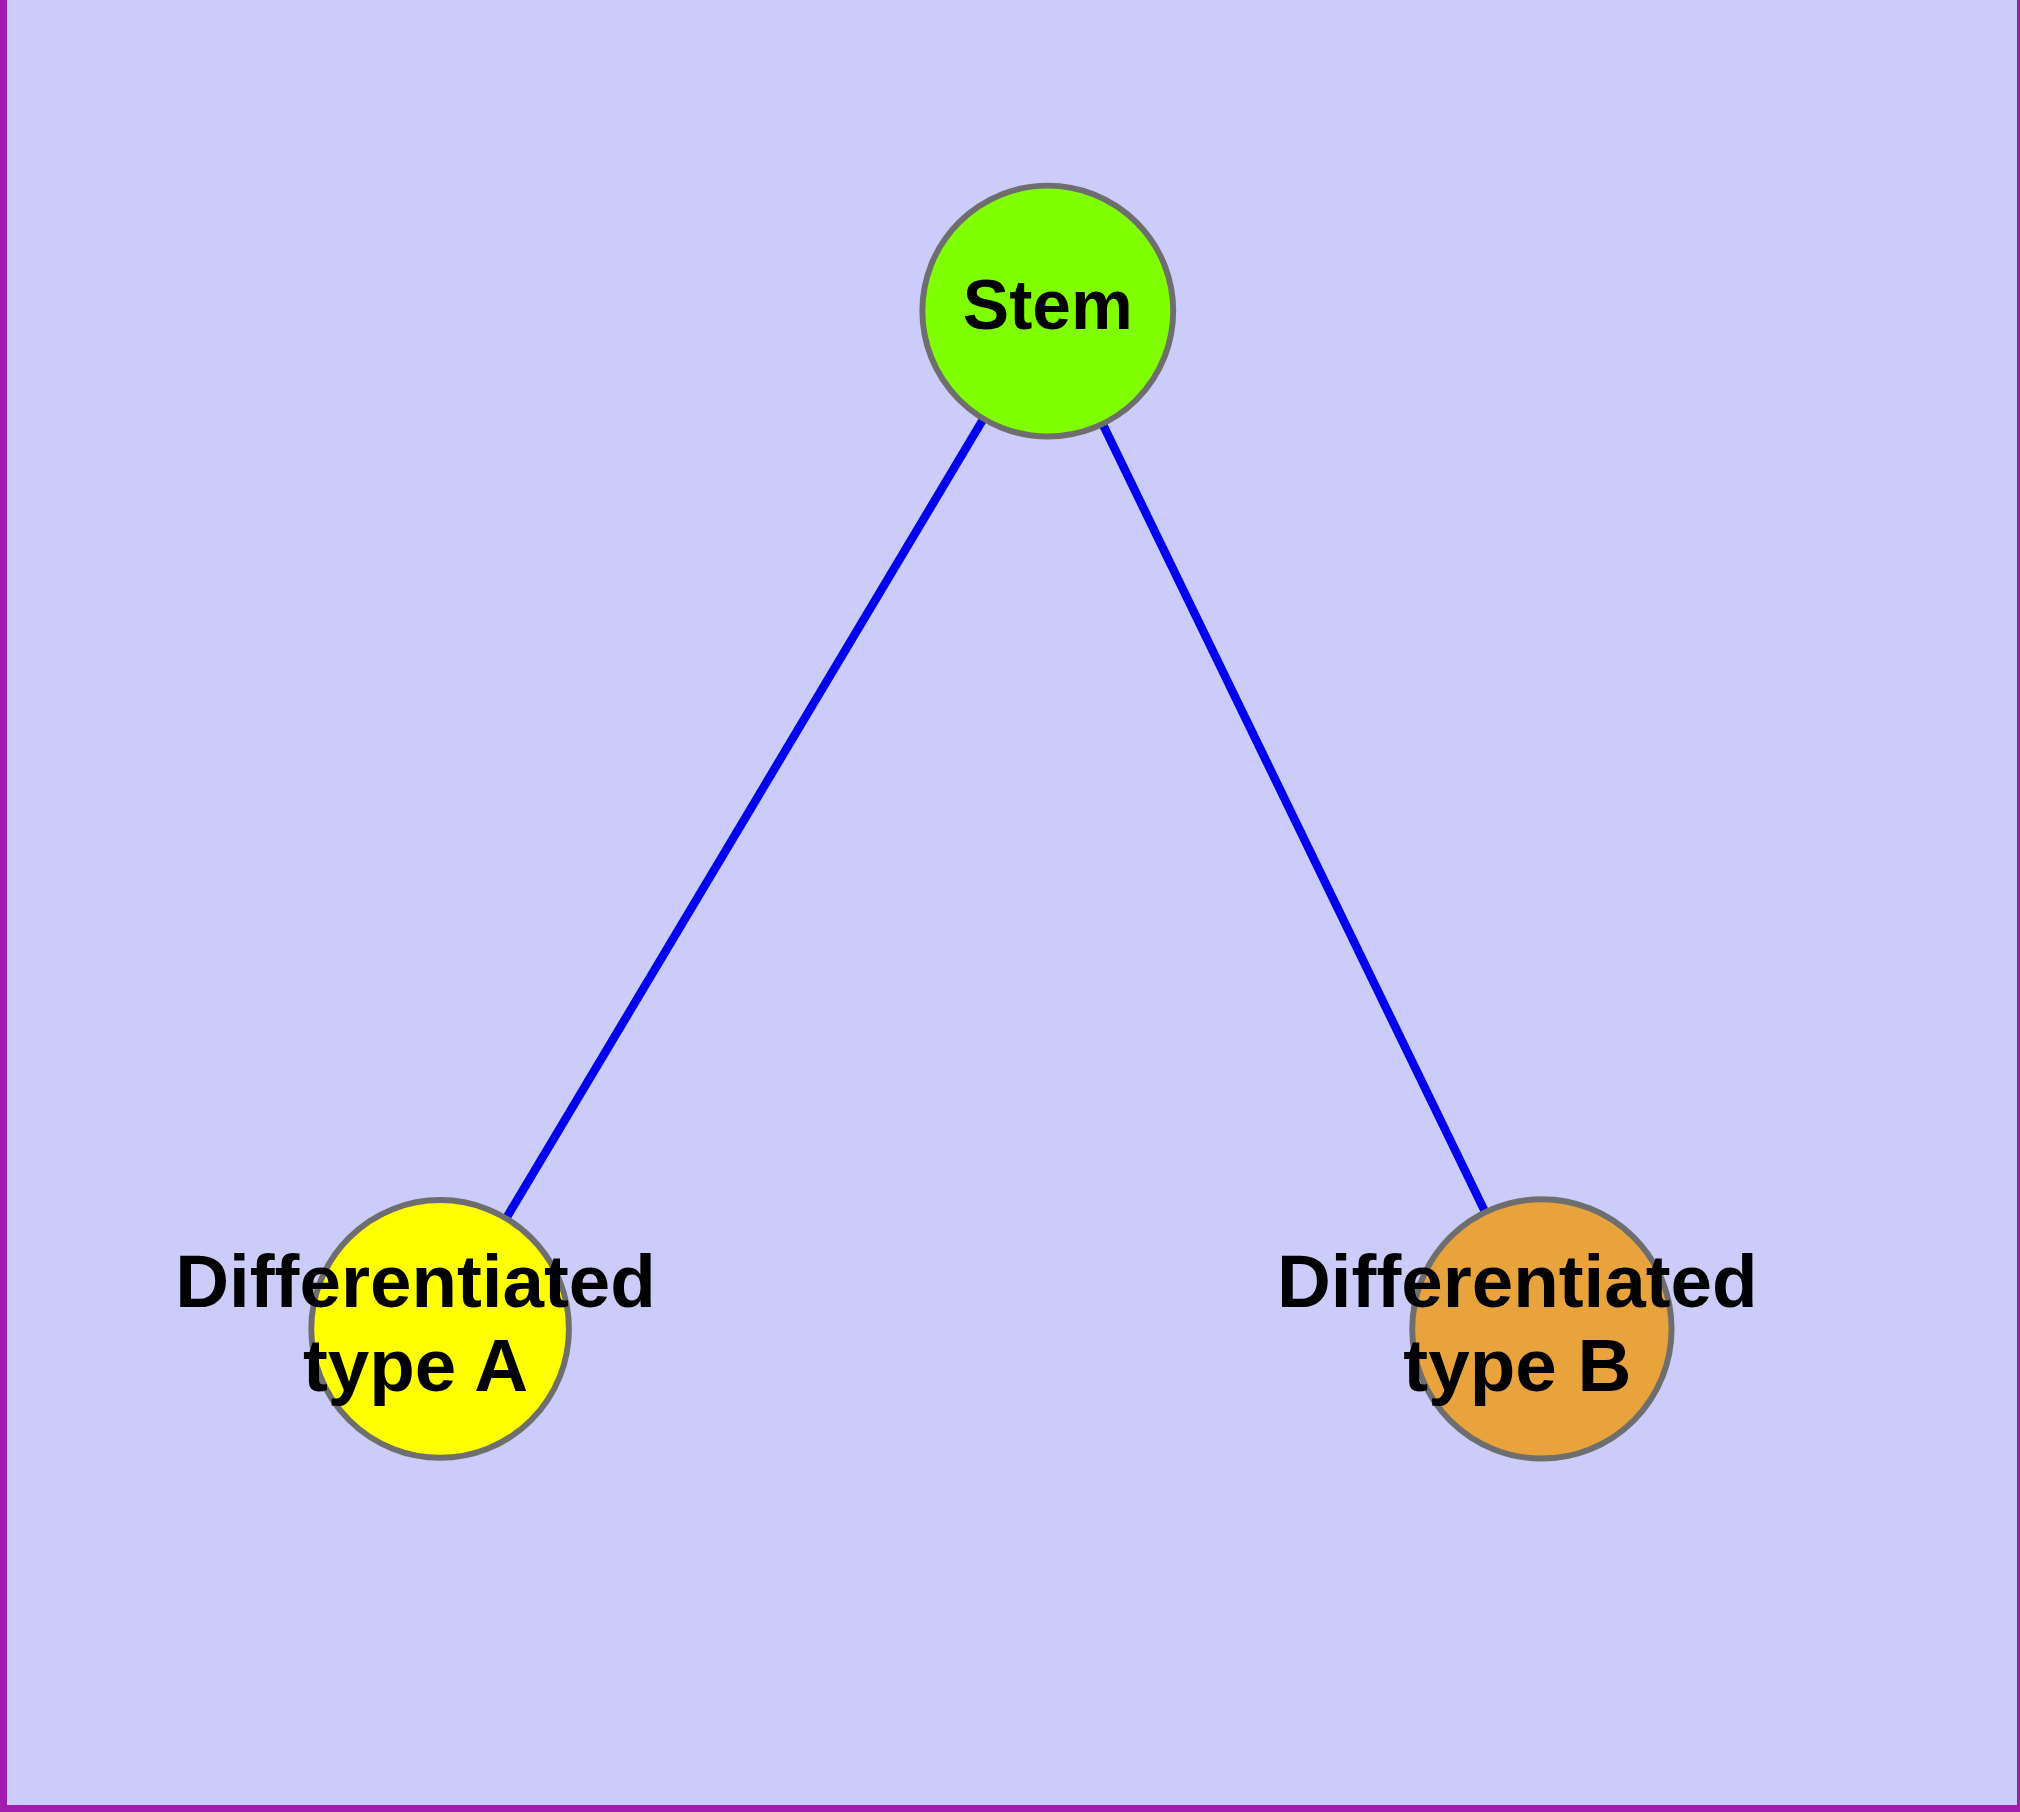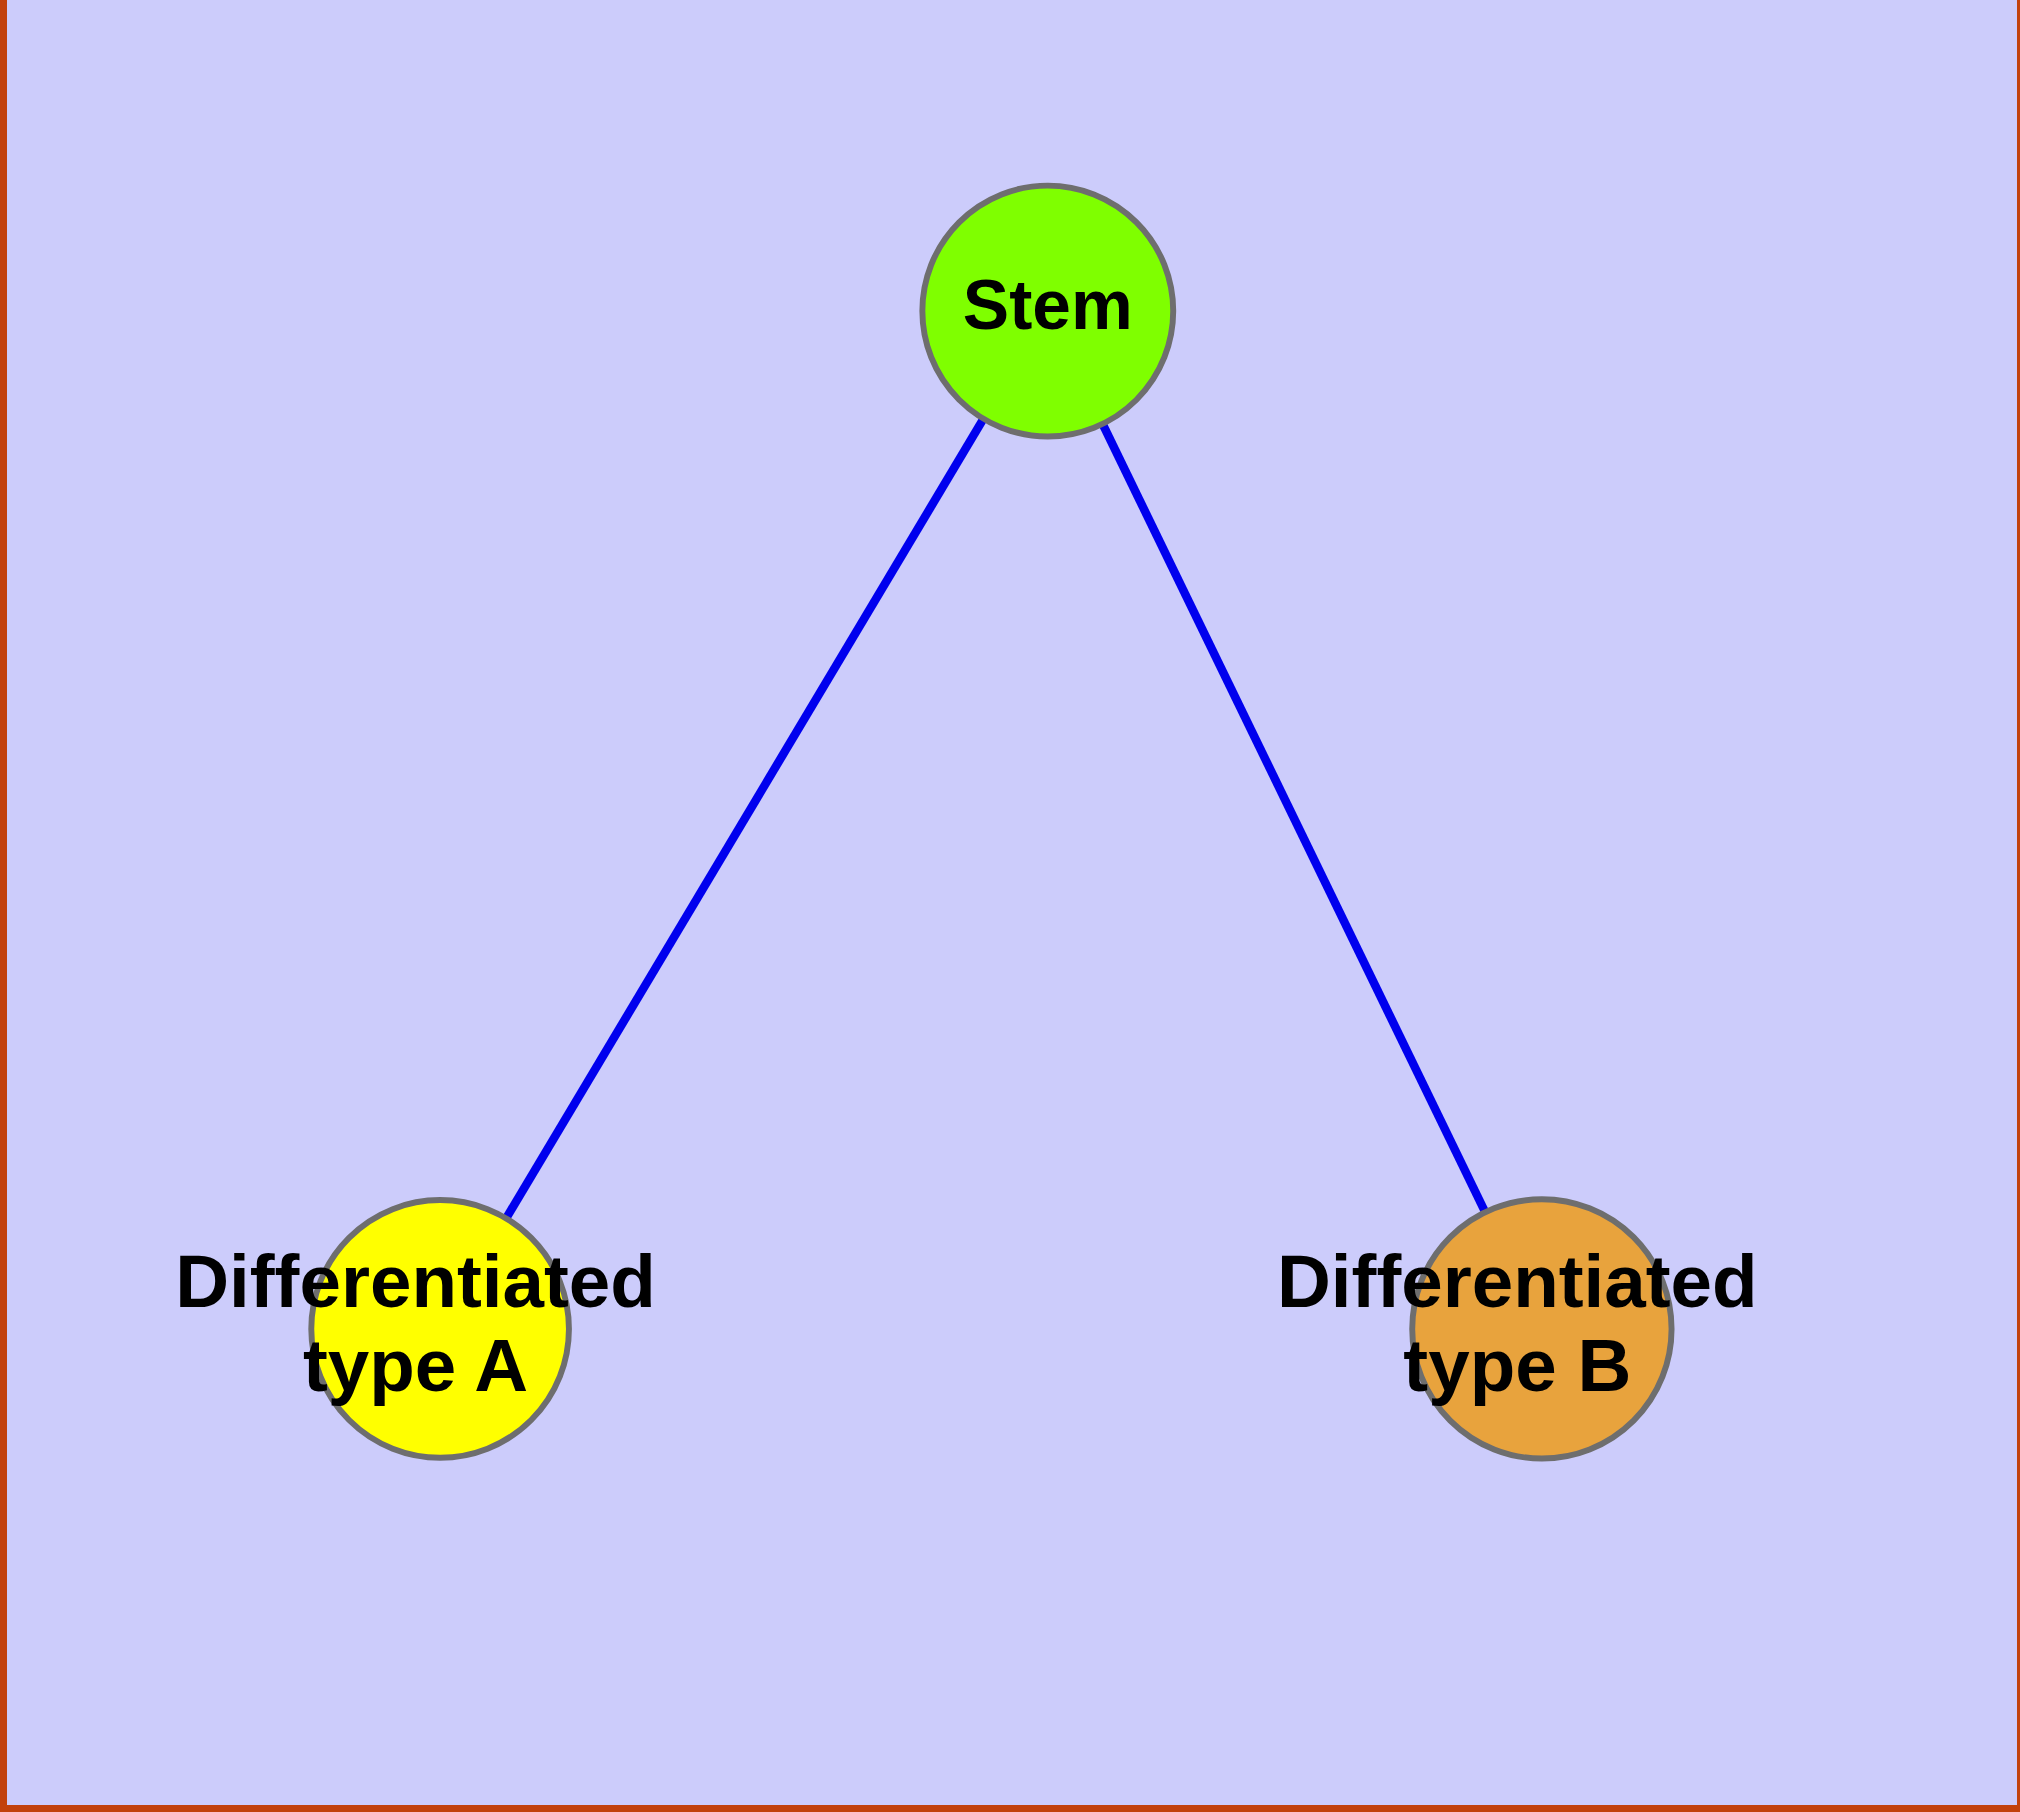--- a/index.html
+++ b/index.html
@@ -8,21 +8,21 @@
     padding: 0;
     background: #ffffff;
   }
   body {
     font-family: "Liberation Sans", sans-serif;
   }
   #canvas {
     position: relative;
     width: 2021px;
     height: 1812px;
-    background: #c2410c;
+    background: #a21caf;
     overflow: hidden;
   }
   #plot-area {
     position: absolute;
     left: 6.8px;
     top: 0px;
     width: 2010px;
     height: 1805px;
     background: #ccccfb;
   }

